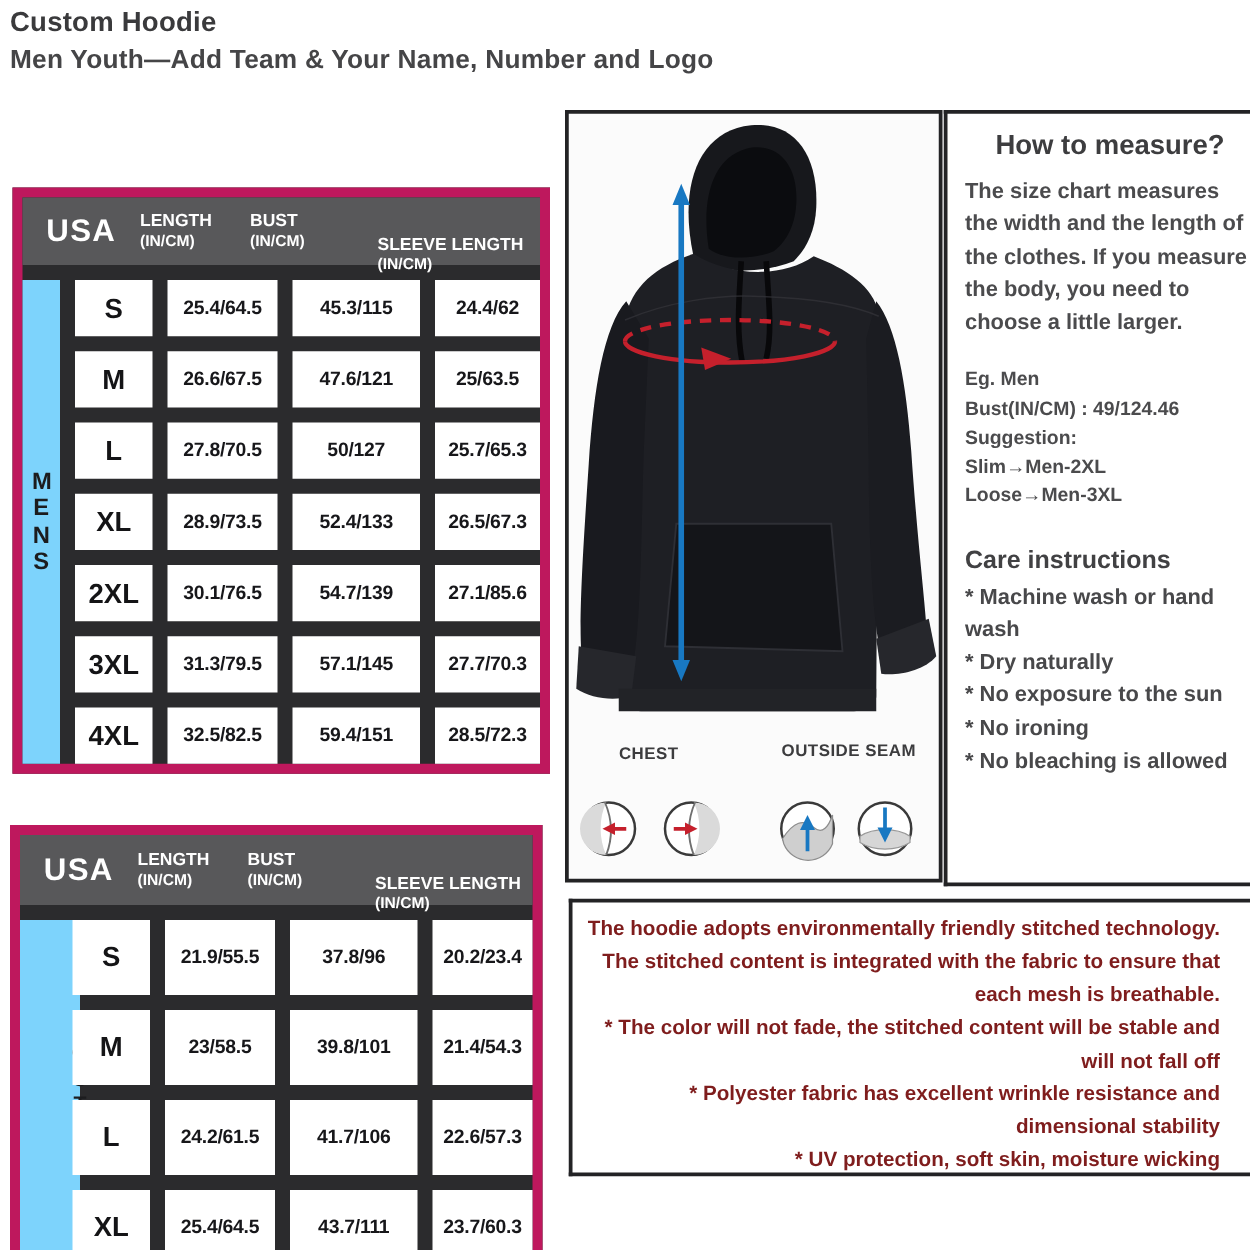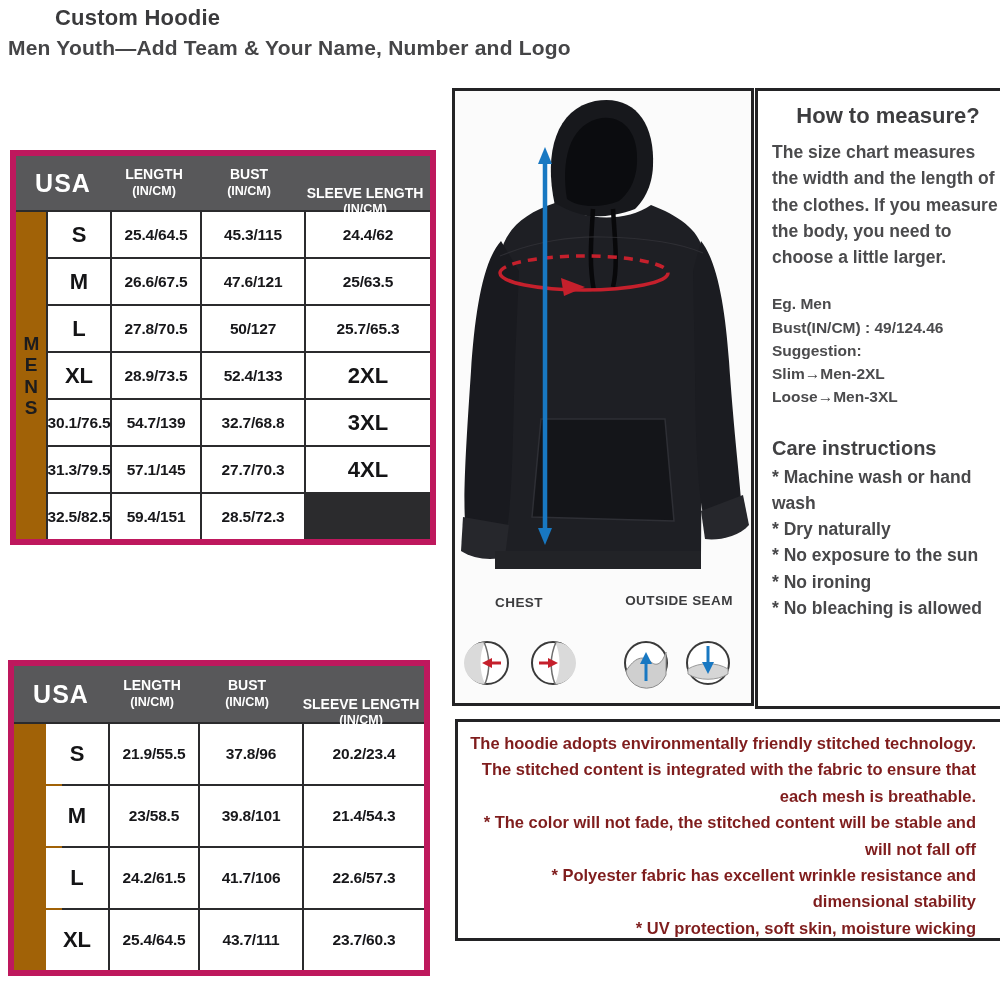--- a/index.html
+++ b/index.html
@@ -3,38 +3,38 @@
 <meta charset="utf-8">
 <style>
   html,body{margin:0;padding:0;}
   body{
     width:1000px;height:1000px;position:relative;background:#ffffff;
     font-family:"Liberation Sans", sans-serif;color:#3a3a3c;overflow:hidden;
   }
   .abs{position:absolute;}
 
   
-  #title{left:8px;top:5px;font-size:22px;font-weight:bold;color:#3a3a3c;letter-spacing:.2px;margin-left:47px;}
+  #title{left:8px;top:5px;font-size:22px;font-weight:bold;color:#3a3a3c;letter-spacing:.2px;}
   #subtitle{left:8px;top:36px;font-size:21px;font-weight:bold;color:#454547;letter-spacing:.2px;}
 
   
   .size-table{
-    display:grid;gap:2px;background:#2b2b2d;border:6px solid #be185d;box-sizing:content-box;
+    display:grid;gap:12px;background:#2b2b2d;border:8px solid #be185d;box-sizing:content-box;
   }
   #mens-table{left:10px;top:150px;width:414px;grid-template-columns:30px 62px 88px 102px 1fr;grid-template-rows:54px repeat(7,45px);}
   #youths-table{left:8px;top:660px;width:410px;grid-template-columns:30px 62px 88px 102px 1fr;grid-template-rows:56px repeat(4,60px);}
   .thead{
     grid-column:1/-1;background:var(--header_bg,#58585a);display:flex;align-items:center;color:#fff;
   }
   .h-usa{width:94px;text-align:center;font-size:25px;font-weight:bold;letter-spacing:1px;}
-  .h-col{text-align:center;font-weight:bold;font-size:14px;line-height:1.25;}
+  .h-col{text-align:left;font-weight:bold;font-size:14px;line-height:1.25;}
   .h-len{width:88px;}.h-bust{width:102px;}.h-slv{flex:1;margin-top:37px;}
   .unit{font-size:12.5px;font-weight:bold;}
   .cell{background:#fff;display:flex;align-items:center;justify-content:center;}
-  .vlabel{background:#a16207;grid-column:1;display:flex;align-items:center;justify-content:center;}
+  .vlabel{background:#7dd3fc;grid-column:1;display:flex;align-items:center;justify-content:center;}
   .vlabel span{width:15px;word-break:break-all;text-align:center;font-weight:bold;font-size:19px;line-height:1.12;color:#1c1c1e;}
   #youths-table .vlabel span{font-size:17px;line-height:1.2;}
   .size-cell{font-size:22px;font-weight:bold;color:#141416;}
   .val-cell{font-size:15.5px;font-weight:bold;color:#17171a;letter-spacing:-0.2px;}
 
   
   #hoodie-panel{left:452px;top:88px;width:296px;height:612px;border:3px solid #232325;background:#fbfbfb;}
   #hoodie-svg{position:absolute;left:0;top:0;}
   .diag-label{position:absolute;font-size:13.5px;font-weight:bold;color:#3c3c3e;letter-spacing:.4px;text-align:center;}
   #chest-label{left:12px;top:504px;width:104px;}
@@ -89,25 +89,26 @@
   <div class="cell val-cell">25/63.5</div>
 
   <div class="cell size-cell">L</div>
   <div class="cell val-cell">27.8/70.5</div>
   <div class="cell val-cell">50/127</div>
   <div class="cell val-cell">25.7/65.3</div>
 
   <div class="cell size-cell">XL</div>
   <div class="cell val-cell">28.9/73.5</div>
   <div class="cell val-cell">52.4/133</div>
+  <div class="cell val-cell">26.5/67.3</div>
 
   <div class="cell size-cell">2XL</div>
   <div class="cell val-cell">30.1/76.5</div>
   <div class="cell val-cell">54.7/139</div>
-  <div class="cell val-cell">32.7/68.8</div>
+  <div class="cell val-cell">27.1/85.6</div>
 
   <div class="cell size-cell">3XL</div>
   <div class="cell val-cell">31.3/79.5</div>
   <div class="cell val-cell">57.1/145</div>
   <div class="cell val-cell">27.7/70.3</div>
 
   <div class="cell size-cell">4XL</div>
   <div class="cell val-cell">32.5/82.5</div>
   <div class="cell val-cell">59.4/151</div>
   <div class="cell val-cell">28.5/72.3</div>

